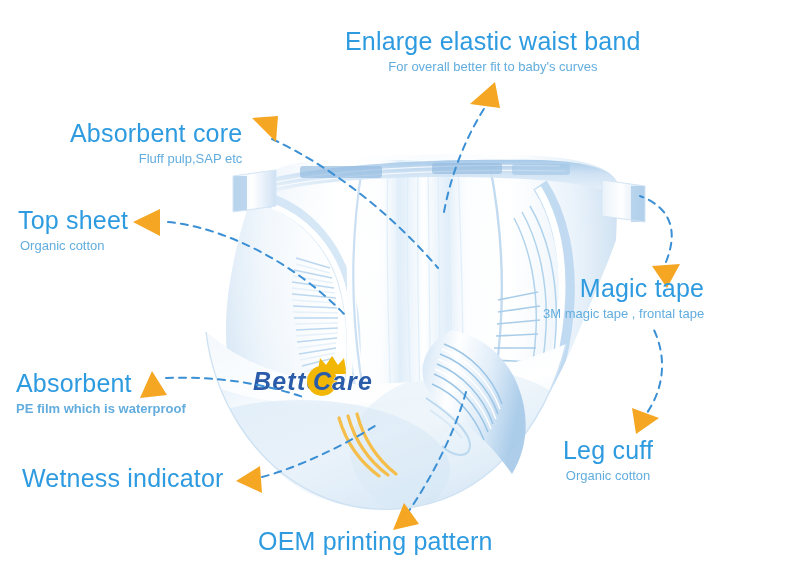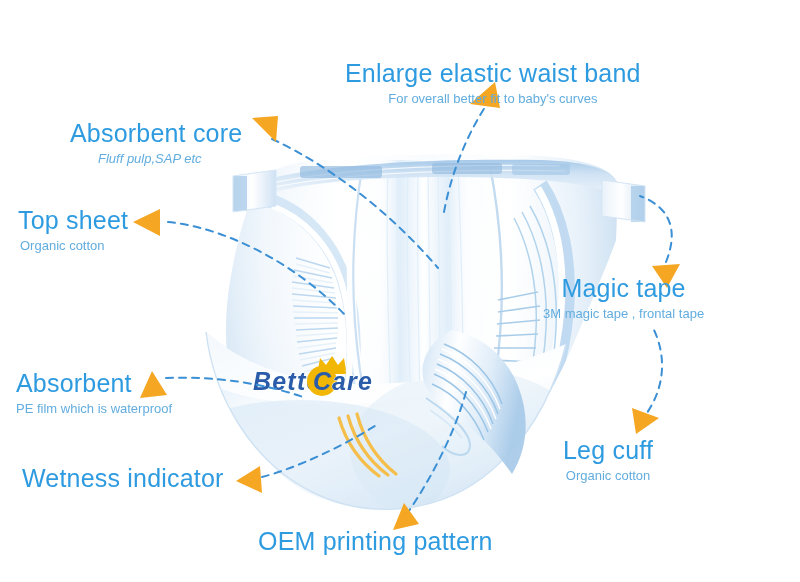--- a/index.html
+++ b/index.html
@@ -37,32 +37,32 @@
     display: block;
   }
   .callout .subtitle {
     color: #62ADDE;
     font-size: 13px;
     font-weight: 400;
     line-height: 1.2;
     display: block;
     margin-top: 5px;
   }
-  .c-waist      { left: 345px; top: 28px; text-align: left; margin-top: 32px; }
+  .c-waist      { left: 345px; top: 28px; text-align: left; }
   .c-waist .subtitle { text-align: center; }
   .c-core       { left: 70px;  top: 120px; }
-  .c-core .subtitle { text-align: left; padding-left: 28px; font-style: italic; }
+  .c-core .subtitle { text-align: right; padding-left: 28px; }
   .c-top        { left: 18px;  top: 207px; }
   .c-top .subtitle { padding-left: 2px; }
   .c-back       { left: 16px;  top: 370px; }
-  .c-back .subtitle { padding-left: 0px; }
+  .c-back .subtitle { padding-left: 0px; font-weight: bold; }
   .c-wet        { left: 22px;  top: 465px; }
   .c-oem        { left: 258px; top: 528px; }
   .c-magic      { left: 543px; top: 275px; }
-  .c-magic .title { text-align: center; }
+  .c-magic .title { text-align: right; }
   .c-leg        { left: 563px; top: 437px; }
   .c-leg .title { text-align: center; }
   .c-leg .subtitle { text-align: center; }
 </style>
 </head>
 <body>
 
 <div id="stage">
 
   <svg id="diagram-svg" viewBox="0 0 800 582">

